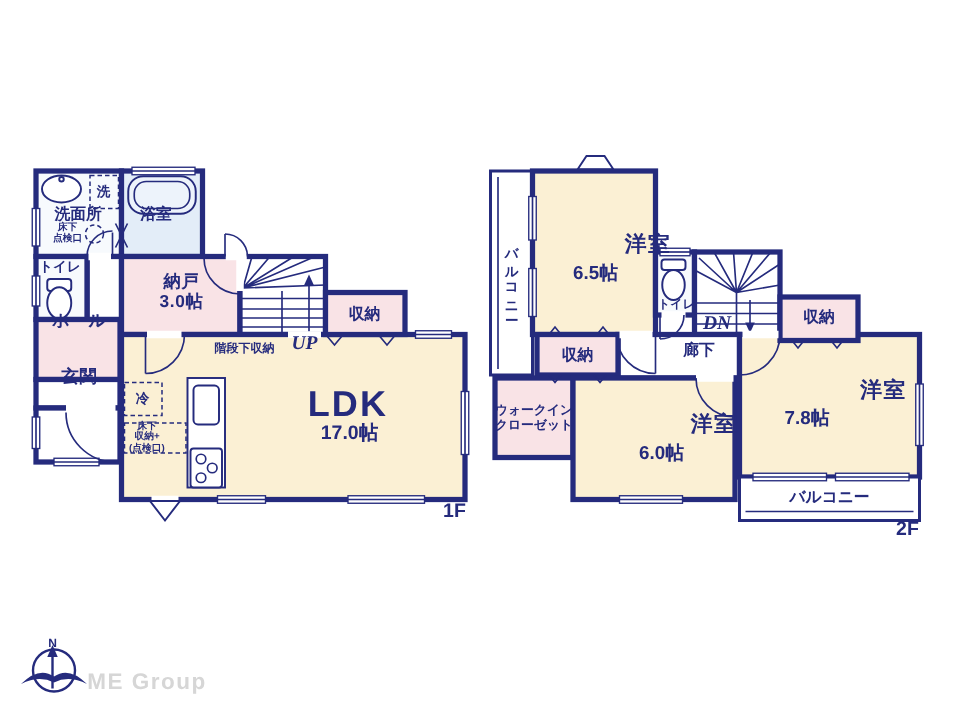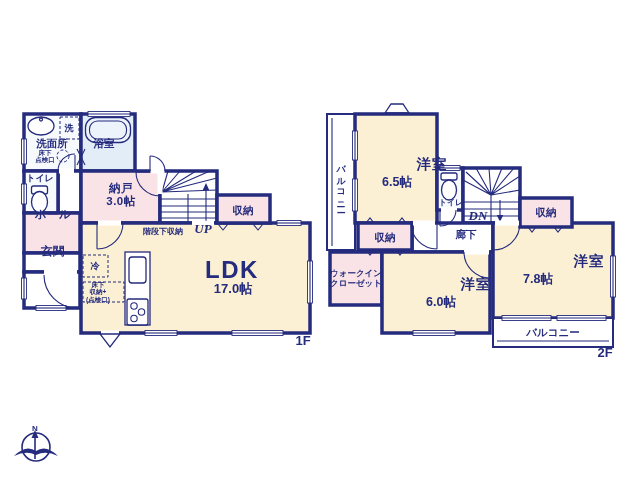--- a/index.html
+++ b/index.html
@@ -247,14 +247,15 @@
   <div class="lbl s85" style="left:356px;top:279px">ウォークイン
 クローゼット</div>
   <div class="lbl s14" style="left:440px;top:284px">洋室</div>
   <div class="lbl s12" style="left:441px;top:302px">6.0帖</div>
   <div class="lbl s14" style="left:553px;top:261px">洋室</div>
   <div class="lbl s12" style="left:538px;top:279px">7.8帖</div>
   <div class="lbl s10" style="left:553px;top:332px">バルコニー</div>
   <div class="lbl s13" style="left:605px;top:353px">2F</div>
 
   <div class="lbl s8" style="left:35px;top:429px">N</div>
+  <div class="lbl brand" style="left:98px;top:455px">ME Group</div>
 
 </div>
 
 </body></html>

